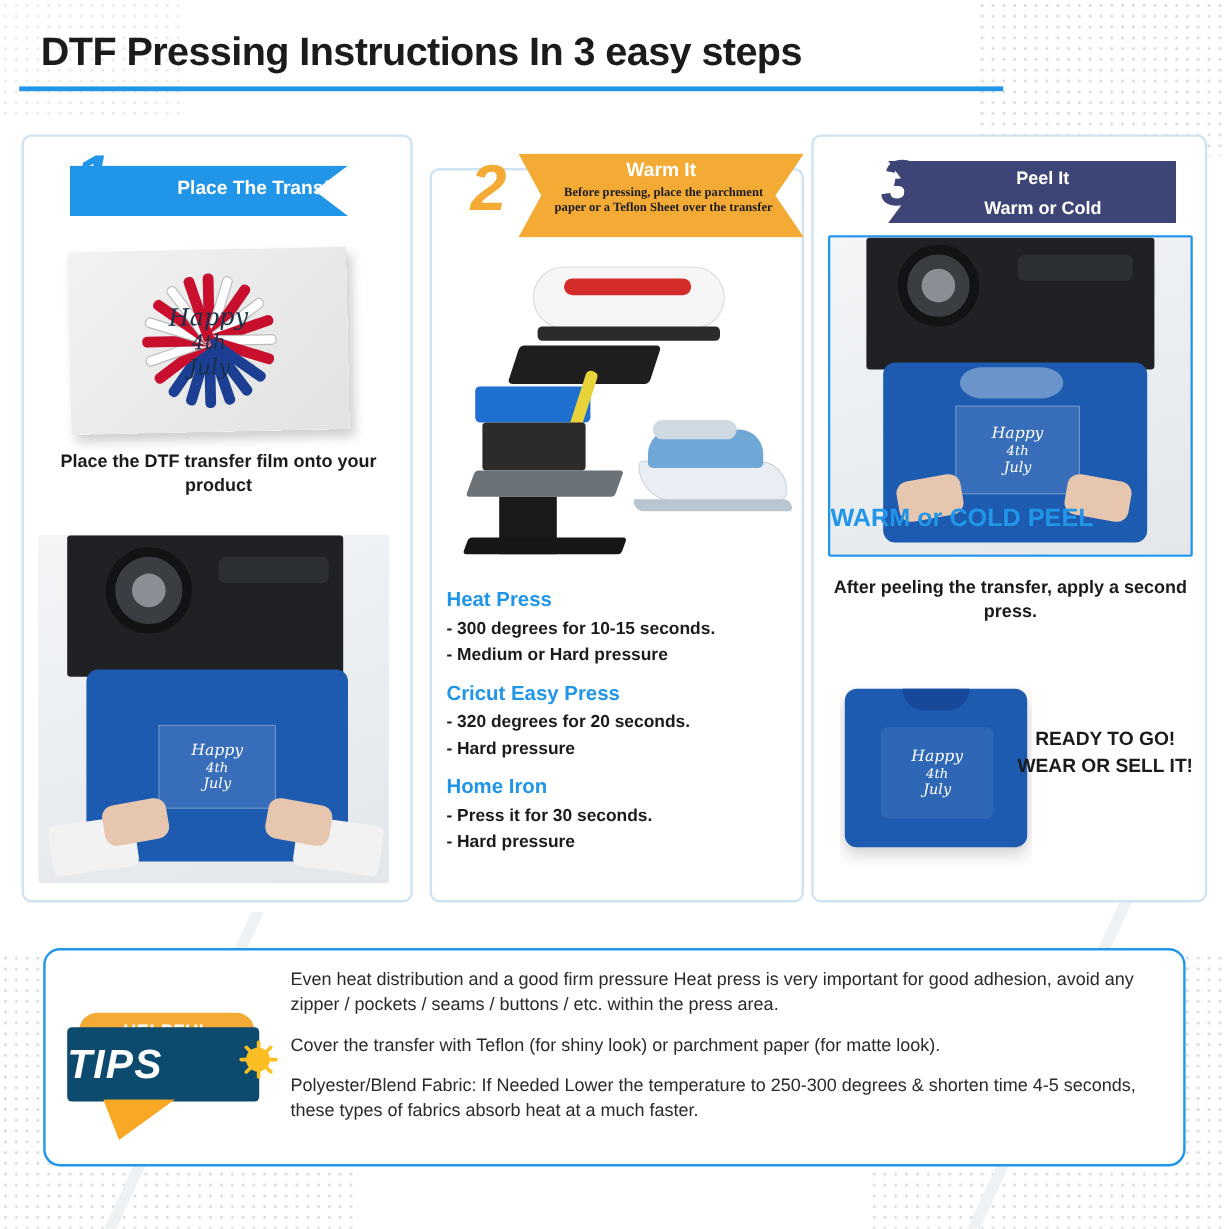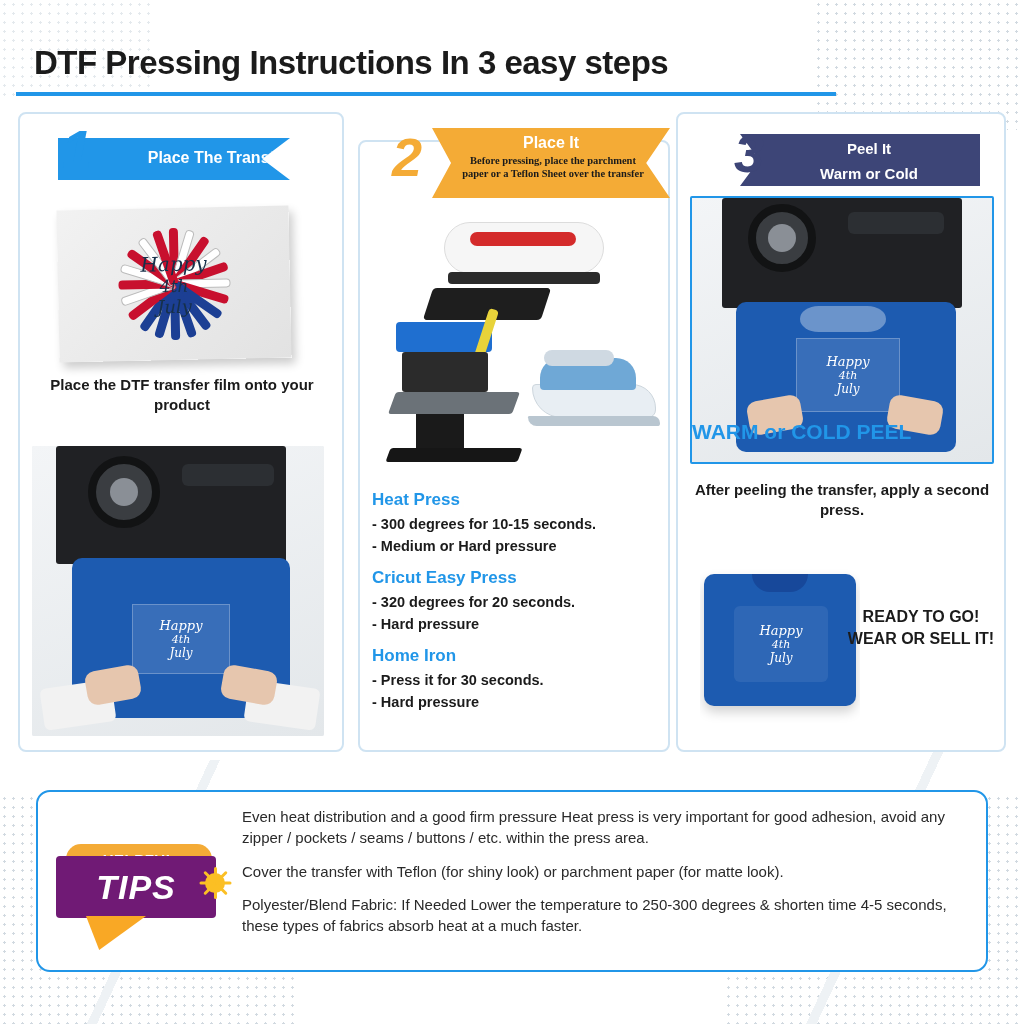--- a/index.html
+++ b/index.html
@@ -22,21 +22,21 @@
   .dots.tl { left: 0; top: 0; width: 150px; height: 100px; opacity:.5;}
   .dots.bl { left: 0; bottom: 0; width: 300px; height: 230px; }
   .dots.br { right: 0; bottom: 0; width: 300px; height: 230px; }
   .diag {
     position: absolute; pointer-events: none;
     background: linear-gradient(115deg, rgba(0,0,0,0) 0%, rgba(0,0,0,0) 49.6%, #eef2f5 49.6%, #eef2f5 52%, rgba(0,0,0,0) 52%);
   }
 
   
   .header {
-    position: absolute; left: 0; top: 0; width: 1024px; height: 112px; margin-top: 20px;
+    position: absolute; left: 0; top: 0; width: 1024px; height: 112px;
   }
   .title {
     position: absolute; left: 34px; top: 24px;
     font-size: 33px; font-weight: bold; color: #1b1b1b;
     letter-spacing: -0.5px;
   }
   .title-rule {
     position: absolute; left: 16px; top: 72px; width: 820px; height: 4px;
     background: #2196e8;
   }
@@ -149,22 +149,22 @@
     border: 2px solid #2196e8; border-radius: 14px; background: #fff;
   }
   .tips-badge { position:absolute; left: 56px; top: 822px; width: 180px; height: 130px; }
   .tips-ribbon {
     position:absolute; left: 10px; top: 22px; width: 146px; height: 30px;
     background:#f4ab36; border-radius: 15px; color:#fff; font-weight:bold;
     font-size: 15px; letter-spacing:.5px; display:flex; align-items:center; justify-content:center;
   }
   .tips-body {
     position:absolute; left: 0; top: 34px; width: 160px; height: 62px;
-    background:#701a75; border-radius: 4px;
-    display:flex; align-items:center; justify-content:center;
+    background:#0c4a6e; border-radius: 4px;
+    display:flex; align-items:center; 
   }
   .tips-body span { font-size: 34px; font-weight:bold; color:#fff; font-style:italic; letter-spacing:1px;}
   .tips-tail {
     position:absolute; left: 30px; top: 94px; width: 60px; height: 34px;
     background:#f9a825; clip-path: polygon(0 0, 100% 0, 22% 100%);
   }
   .sun { position:absolute; left: 142px; top: 44px; width: 34px; height: 34px; }
   .sun .core { position:absolute; left:7px; top:7px; width:20px; height:20px; border-radius:50%; background:#fbbf24;}
   .sun .ray { position:absolute; left:50%; top:50%; width:3px; height:16px; margin:-16px 0 0 -1.5px;
               background:#fbbf24; border-radius:2px; transform-origin:50% 100%;}
@@ -245,21 +245,21 @@
   </div>
   <div class="sleeve" style="left:10px; top:238px; width:72px; height:42px; transform:rotate(-8deg);"></div>
   <div class="sleeve" style="left:214px; top:238px; width:72px; height:42px; transform:rotate(8deg);"></div>
   <div class="hand" style="left:54px; top:222px; width:54px; height:34px; transform:rotate(-10deg);"></div>
   <div class="hand" style="left:190px; top:222px; width:54px; height:34px; transform:rotate(10deg);"></div>
 </div>
 
 <div class="panel" id="panel2"></div>
 
 <div class="banner ribbon2">
-  <div class="b-title">Place It</div>
+  <div class="b-title">Warm It</div>
   <div class="b-sub">Before pressing, place the parchment paper or a Teflon Sheet over the transfer</div>
 </div>
 <div class="num" id="num2">2</div>
 
 <div class="photo" style="left:372px; top:212px; width:292px; height:250px; background:transparent;">
 
   <div style="position:absolute;left:72px;top:10px;width:160px;height:70px;">
     <div style="position:absolute;left:0;top:0;width:160px;height:52px;border-radius:26px;background:#f6f6f6;border:1px solid #dcdcdc;"></div>
     <div style="position:absolute;left:26px;top:10px;width:106px;height:14px;border-radius:7px;background:#d42b2b;"></div>
     <div style="position:absolute;left:4px;top:50px;width:152px;height:12px;border-radius:4px;background:#2b2b2b;"></div>

